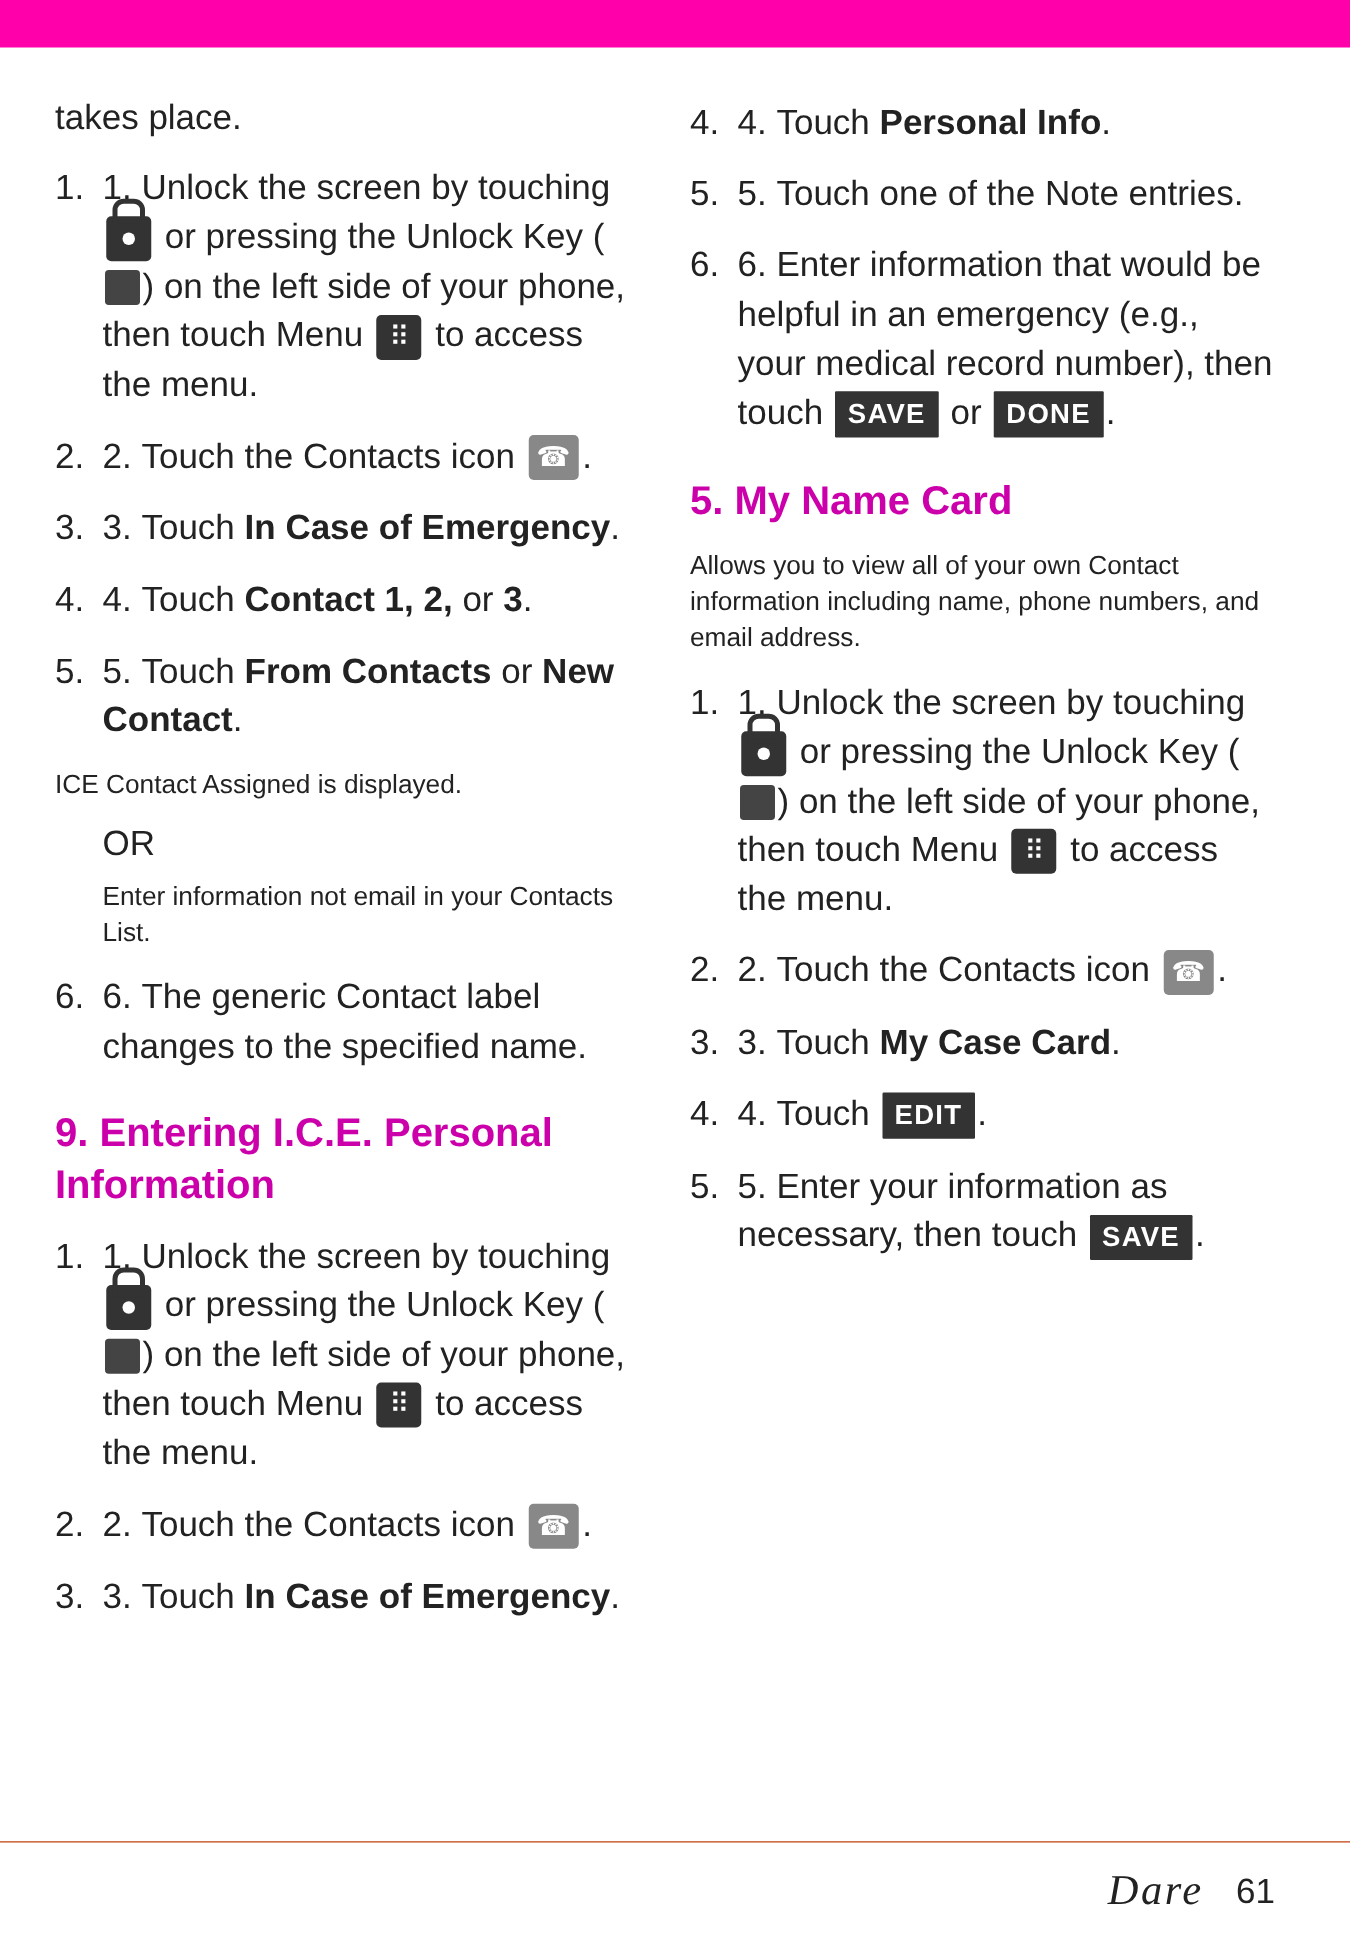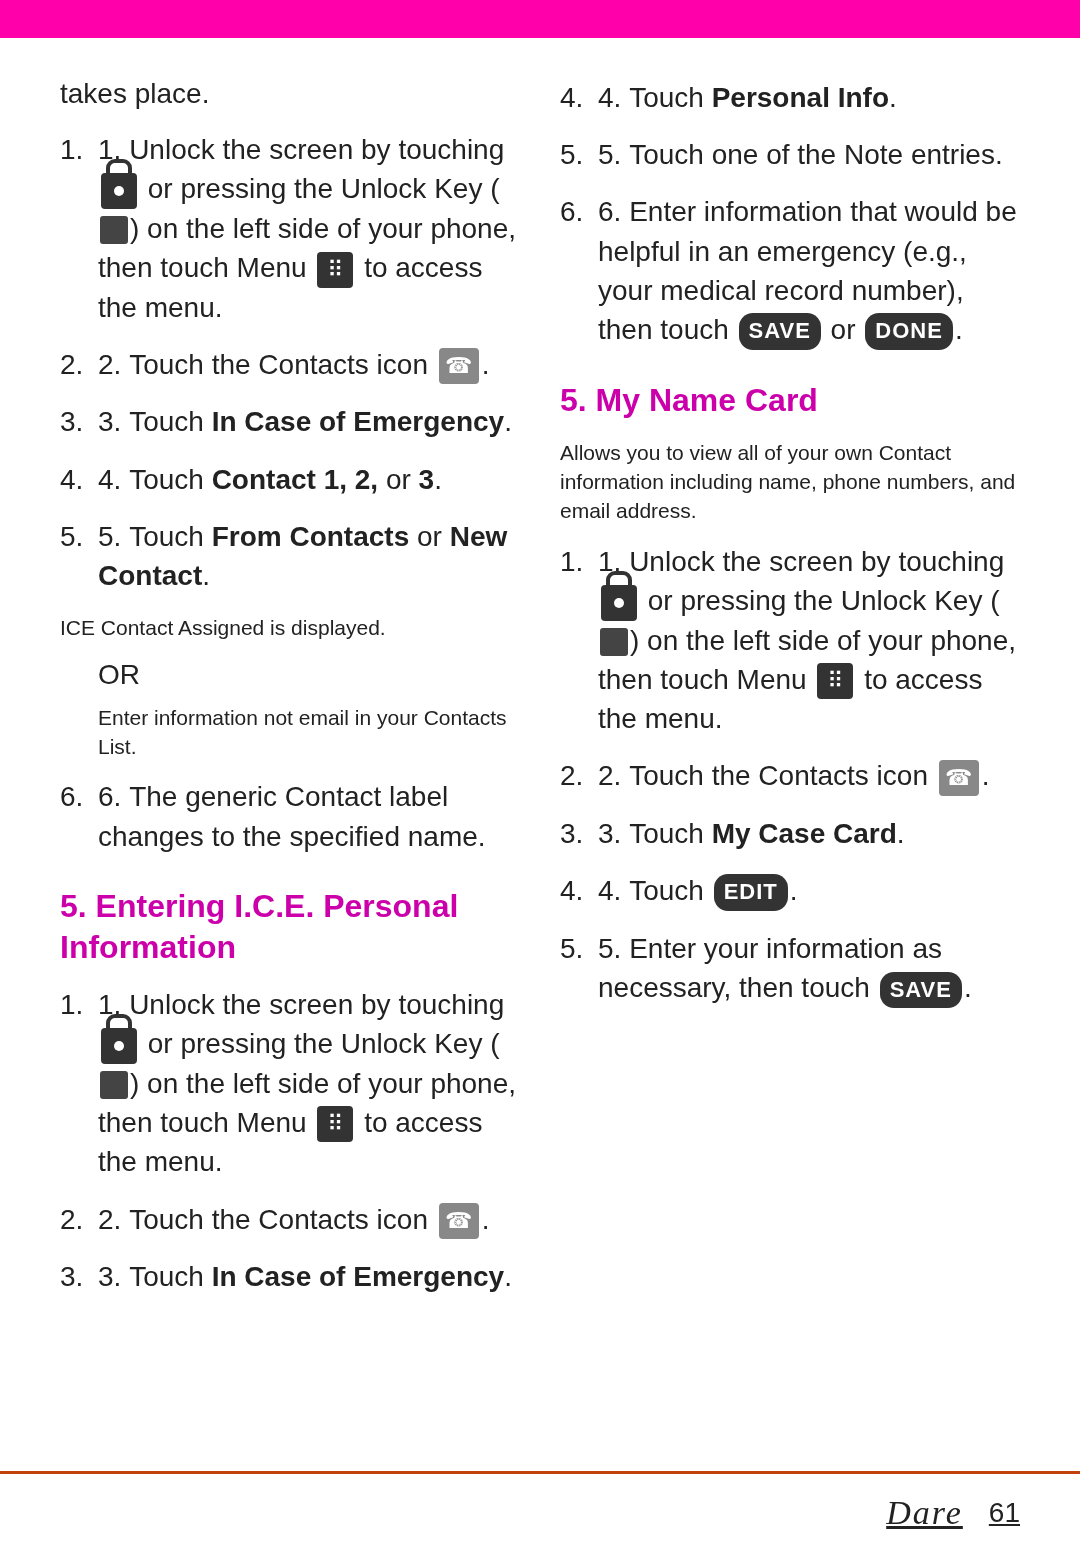--- a/index.html
+++ b/index.html
@@ -17,21 +17,21 @@
 
     .magenta-bar {
       width: 100%;
       height: 38px;
       background: #ff00aa;
     }
 
     .content-wrapper {
       display: flex;
       flex-direction: row;
-      padding: 40px 60px 80px 60px;
+      padding: 40px 60px 80px 44px;
       gap: 40px;
       justify-content: center;
     }
 
     .col-left {
       flex: 1;
       min-width: 0;
     }
 
     .col-right {
@@ -182,37 +182,36 @@
       transform: translate(-50%, -50%);
     }
 
     .btn-label {
       display: inline-block;
       background: #333;
       color: white;
       font-size: 22px;
       font-weight: bold;
       padding: 3px 10px;
-      border-radius: 14px;
+      border-radius: 1px;
       letter-spacing: 1px;
       vertical-align: middle;
       margin: 0 2px;
     }
 
     .footer {
       position: absolute;
       bottom: 0;
       left: 0;
       width: 100%;
       display: flex;
       justify-content: flex-end;
       align-items: center;
       padding: 20px 60px;
-      border-top: 3px solid #c2410c;
-      text-decoration: underline;
+      border-top: 1px solid #c2410c;
     }
 
     .footer-logo {
       font-size: 34px;
       font-style: italic;
       letter-spacing: 2px;
       color: #222;
       font-family: Georgia, serif;
     }
 
@@ -275,21 +274,21 @@
     <p class="plain-text" style="margin-left: 38px;">Enter information not email in your Contacts List.</p>
 
     <ol style="counter-reset: item 5;">
       <li>
         <span class="li-content">
           <span>6.&nbsp;</span>The generic Contact label changes to the specified name.
         </span>
       </li>
     </ol>
 
-    <h2 class="section-heading">5. Entering I.C.E. Personal Information</h2>
+    <h2 class="section-heading">9. Entering I.C.E. Personal Information</h2>
 
     <ol>
       <li>
         <span class="li-content">
           <span>1.&nbsp;</span>Unlock the screen by touching
           <span class="icon-lock"></span>
           or pressing the Unlock Key (<span class="icon-key"></span>) on the left side of your phone, then touch Menu
           <span class="icon-menu"></span> to access the menu.
         </span>
       </li>

